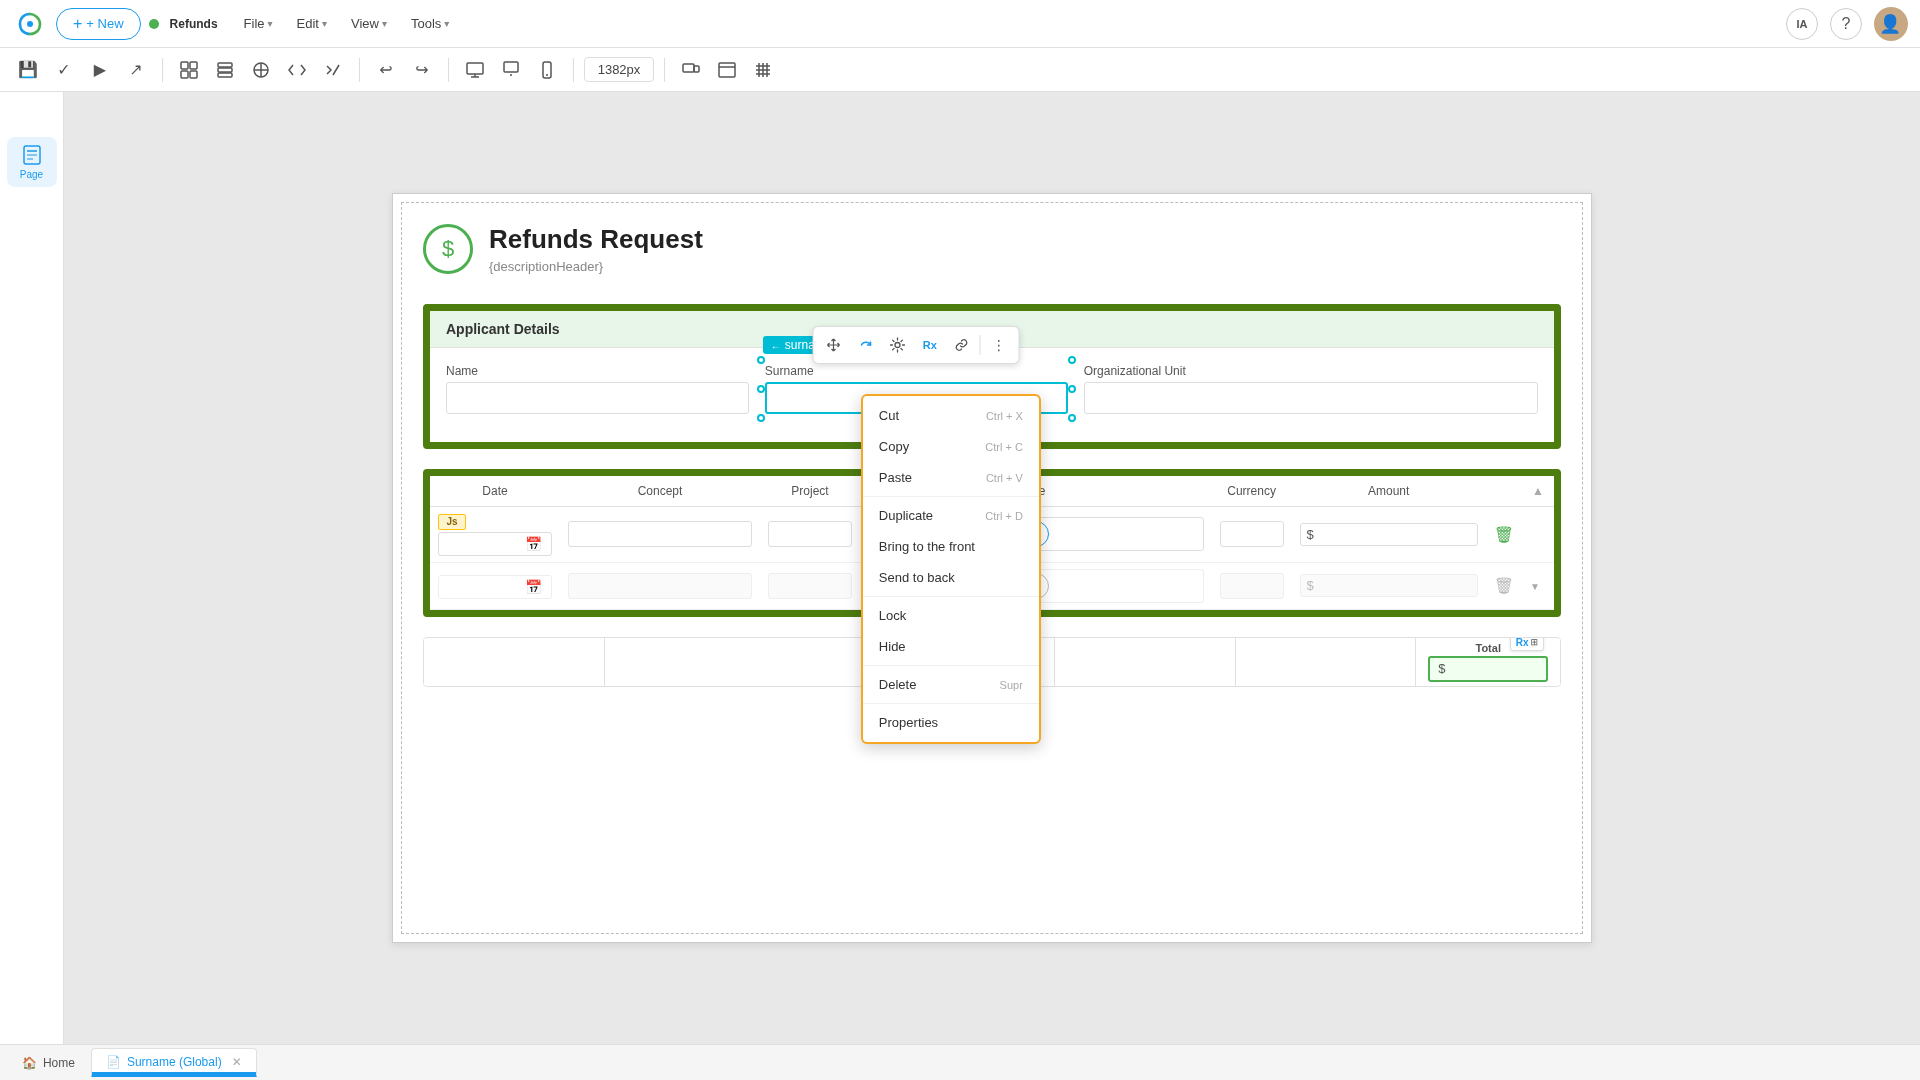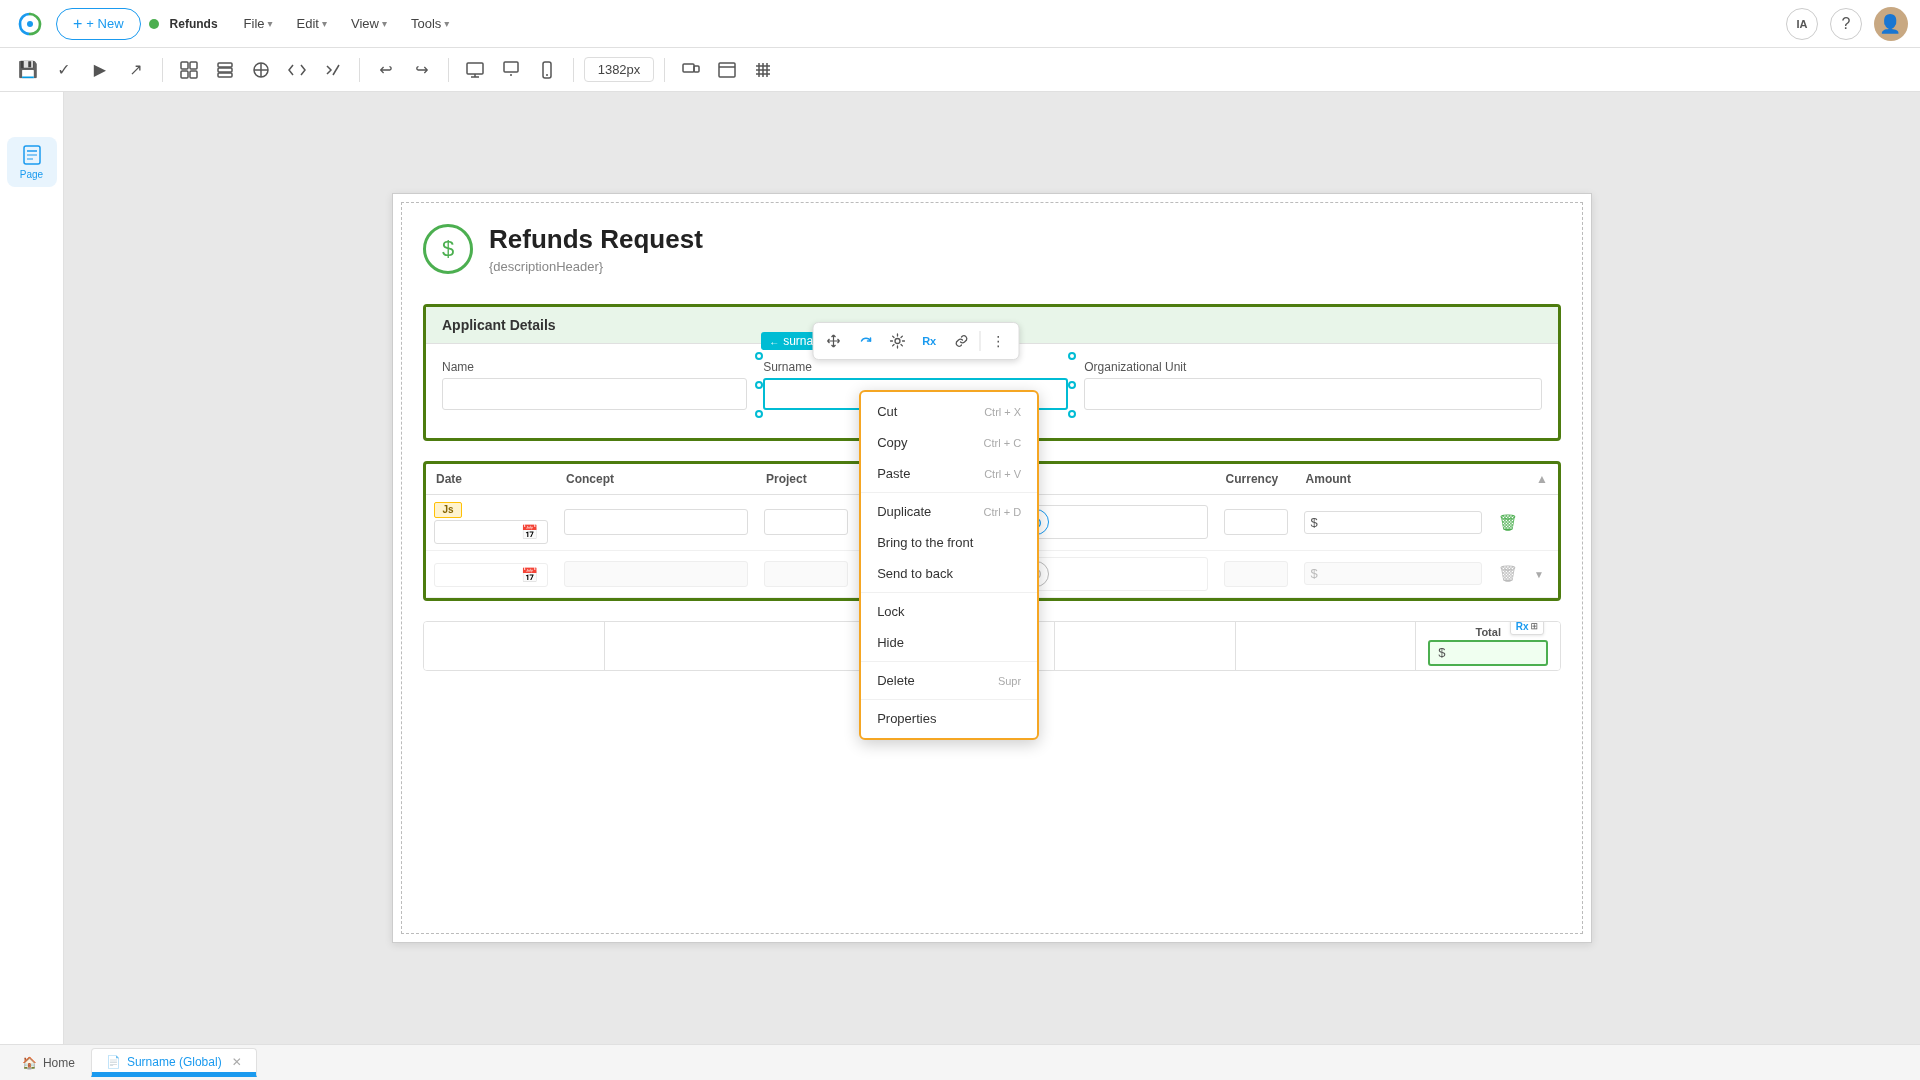--- a/index.html
+++ b/index.html
@@ -40,21 +40,21 @@
     #canvas { flex: 1; background: #e8e8e8; position: relative; overflow: hidden; }
     .canvas-inner { position: absolute; top: 0; left: 0; right: 0; bottom: 0; display: flex; align-items: center; justify-content: center; }
     .page-frame { background: #fff; width: 1200px; min-height: 750px; border: 1px solid #ccc; position: relative; padding: 30px; margin: 20px; box-shadow: 0 2px 8px rgba(0,0,0,0.1); }
 
     
     .page-header { display: flex; align-items: flex-start; gap: 16px; margin-bottom: 30px; }
     .page-icon { width: 50px; height: 50px; border-radius: 50%; border: 3px solid #4caf50; display: flex; align-items: center; justify-content: center; color: #4caf50; font-size: 22px; }
     .page-title { font-size: 26px; font-weight: 700; color: #222; }
     .page-desc { font-size: 13px; color: #888; margin-top: 4px; }
 
-    .section { border: 3px solid #4d7c0f; border-radius: 4px; margin-bottom: 20px; }
+    .section { border: 7px solid #4d7c0f; border-radius: 4px; margin-bottom: 20px; }
     .section-header { background: #e8f5e9; padding: 10px 16px; font-weight: 600; font-size: 14px; color: #333; border-bottom: 1px solid #e0e0e0; }
     .section-body { padding: 16px; }
     .form-row { display: flex; gap: 16px; margin-bottom: 12px; }
     .form-field { flex: 1; }
     .form-field label { font-size: 12px; color: #555; display: block; margin-bottom: 4px; }
     .form-field input { width: 100%; border: 1px solid #ddd; border-radius: 3px; padding: 6px 8px; font-size: 13px; color: #333; height: 32px; background: #fff; }
 
     
     .selected-field { position: relative; }
     .selected-field input { border: 2px solid #00bcd4; }
@@ -76,21 +76,21 @@
     .float-tb-sep { width: 1px; height: 20px; background: #ddd; }
 
     
     .context-menu { position: absolute; background: #fff; border: 2px solid #f5a623; border-radius: 6px; box-shadow: 0 4px 16px rgba(0,0,0,0.2); z-index: 100; min-width: 180px; padding: 4px 0; }
     .ctx-item { display: flex; align-items: center; justify-content: space-between; padding: 8px 16px; cursor: pointer; font-size: 13px; color: #333; }
     .ctx-shortcut { font-size: 11px; color: #aaa; }
     .ctx-separator { height: 1px; background: #f0f0f0; margin: 3px 0; }
 
     
     .expenses-table { width: 100%; border-collapse: collapse; }
-    .expenses-table th { text-align: left; padding: 8px 10px; font-size: 12px; font-weight: 700; color: #555; border-bottom: 1px solid #e0e0e0; }
+    .expenses-table th { text-align: center; padding: 8px 10px; font-size: 12px; font-weight: 400; color: #555; border-bottom: 1px solid #e0e0e0; }
     .expenses-table td { padding: 6px 8px; border-bottom: 1px solid #f0f0f0; vertical-align: middle; }
     .section-add { color: #4caf50; font-weight: 600; cursor: pointer; font-size: 13px; }
 
     
     .js-badge { display: inline-flex; align-items: center; justify-content: center; background: #fff3cd; border: 1px solid #ffc107; color: #856404; font-size: 10px; font-weight: 700; width: 28px; height: 16px; border-radius: 2px; }
 
     
     .upload-btn { width: 26px; height: 26px; border-radius: 50%; border: 1px solid #1a9aef; color: #1a9aef; display: flex; align-items: center; justify-content: center; cursor: pointer; font-size: 16px; }
 
     

